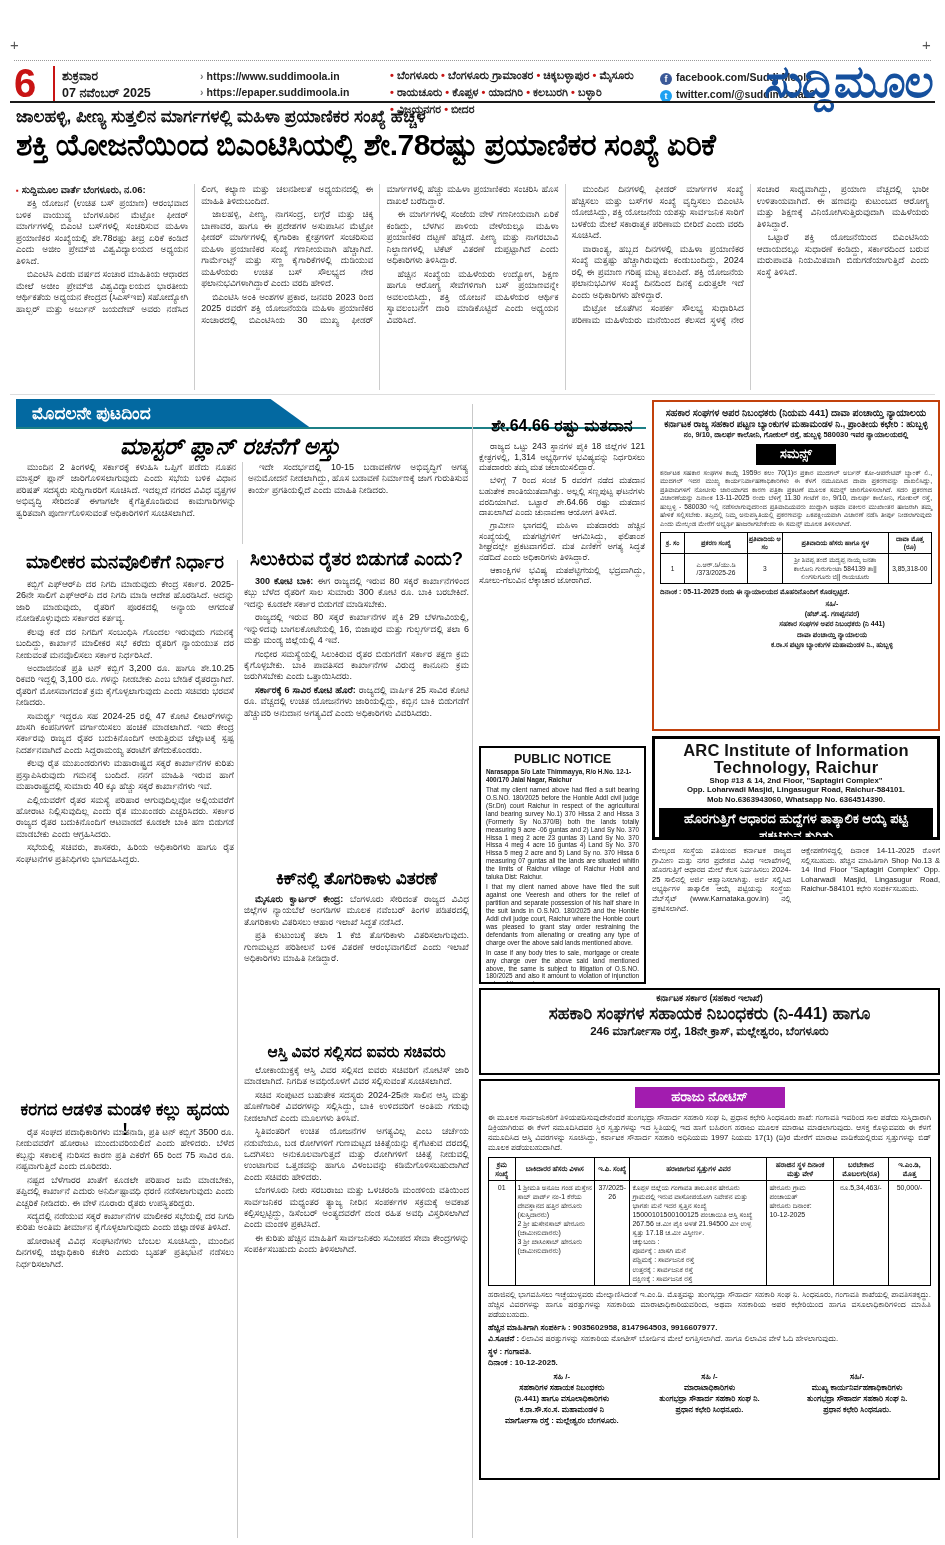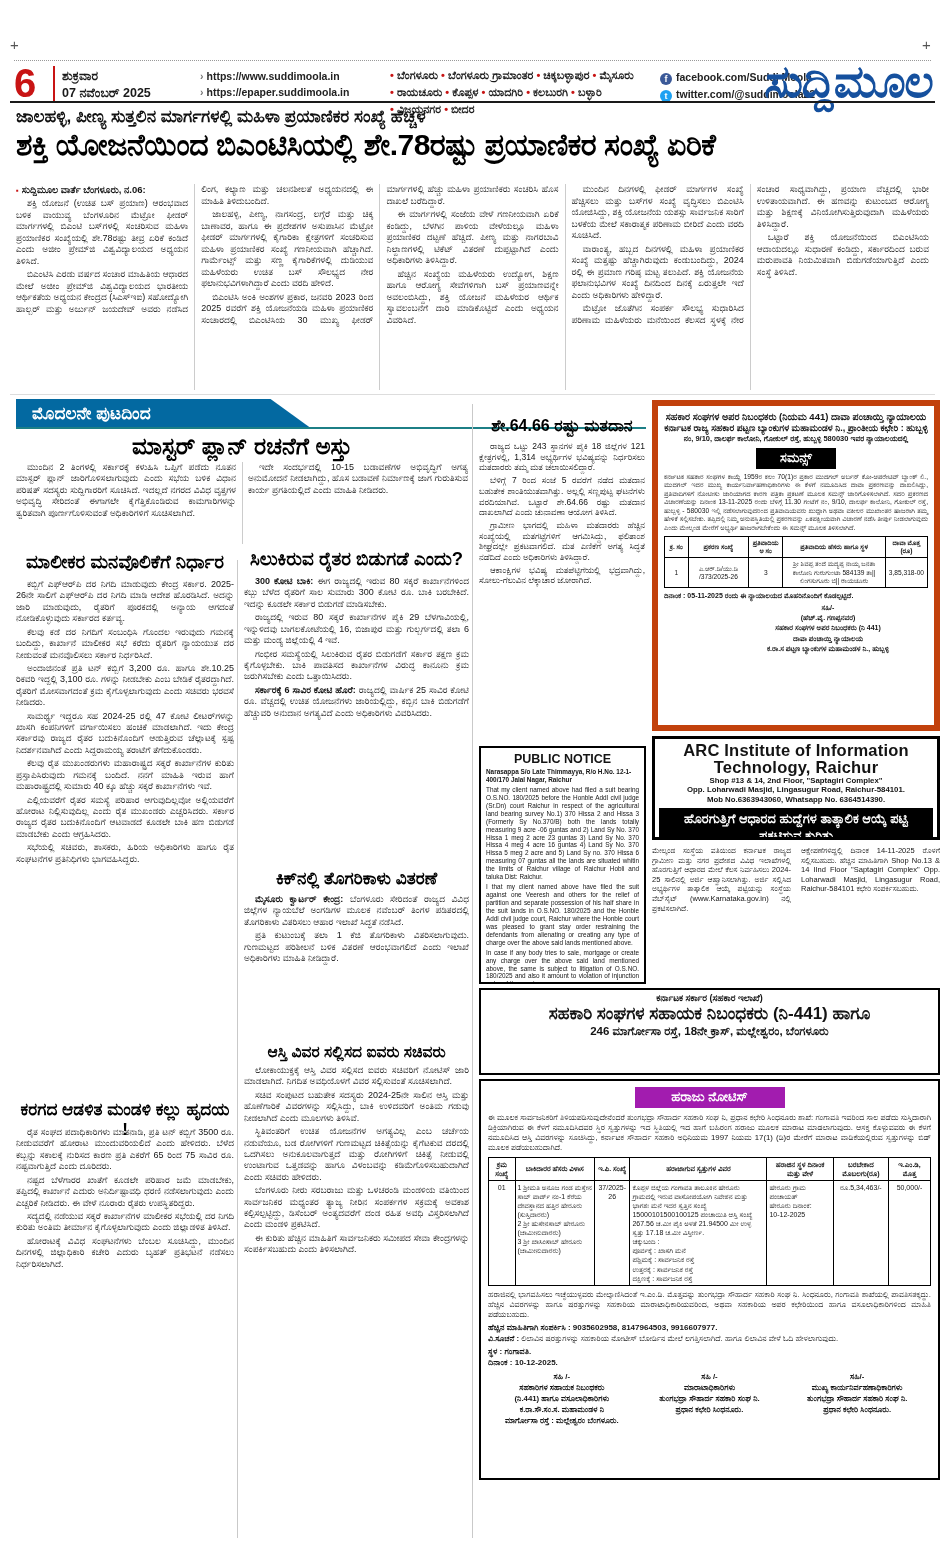--- a/index.html
+++ b/index.html
@@ -42,21 +42,21 @@
   #fp-tagline { top:427px; left:16px; width:630px; height:2px; background:#1c7f86; }
 
   .sep { background:#c9c9c9; width:1px; }
   #sep1 { top:560px; left:237px; height:978px; }
   #sep2 { top:404px; left:472px; height:1134px; }
 
   .arthead { font-weight:bold; color:#000; text-align:center; }
   .bodytxt { font-size:9px; line-height:1.27; overflow:hidden; }
   .sm { font-size:8.5px; }
 
-  #mp-head { top:433px; left:16px; width:452px; font-size:23px; }
+  #mp-head { top:433px; left:4px; width:452px; font-size:23px;font-style:italic; }
   #mp-body { top:462px; left:16px; width:452px; height:82px; column-count:2; column-gap:12px; column-rule:1px solid #ccc; }
   #a2h { top:551px; left:16px; width:218px; font-size:18.5px; }
   #a2b { top:579px; left:16px; width:218px; height:516px; }
   #a3h { top:1100px; left:16px; width:218px; font-size:17px; }
   #a3b { top:1127px; left:16px; width:218px; height:410px; }
   #a4h { top:548px; left:244px; width:225px; font-size:18.5px; }
   #a4b { top:576px; left:244px; width:225px; height:288px; }
   #a5h { top:869px; left:244px; width:225px; font-size:17px; }
   #a5b { top:894px; left:244px; width:225px; height:145px; }
   #a6h { top:1043px; left:244px; width:225px; font-size:15.5px; }
@@ -64,21 +64,21 @@
   #a7h { top:417px; left:479px; width:166px; font-size:16px; }
   #a7b { top:441px; left:479px; width:166px; height:300px; line-height:1.26; }
 
   
   #pnbox { top:746px; left:479px; width:167px; height:238px; border:2px solid #000; padding:4px 5px; overflow:hidden; }
   #pn-title { font-size:12.5px; font-weight:bold; text-align:center; margin-bottom:2px; }
   #pnbox .pn-p { font-size:6.4px; line-height:1.24; text-align:justify; margin-bottom:2px; }
   #pnbox .pn-intro { font-weight:bold; text-align:left; }
 
   
-  #smbox { top:400px; left:652px; width:288px; height:331px; border:6px solid #c2410c; padding:5px 6px; overflow:hidden; }
+  #smbox { top:400px; left:652px; width:288px; height:331px; border:2px solid #c2410c; padding:5px 6px; overflow:hidden; }
   #sm-h1 { font-size:9.5px; font-weight:bold; text-align:center; line-height:1.25; }
   #sm-h2 { font-size:9px; font-weight:bold; text-align:center; line-height:1.25; }
   #sm-h3 { font-size:7.5px; font-weight:bold; text-align:center; line-height:1.3; }
   #sm-title { width:80px; margin:4px auto; background:#000; color:#fff; font-size:13px; font-weight:bold; text-align:center; padding:2px 0 3px; }
   #sm-body { font-size:6.7px; line-height:1.26; text-align:justify; }
   #sm-tbl { width:100%; border-collapse:collapse; margin-top:4px; font-size:6.6px; }
   #sm-tbl th, #sm-tbl td { border:1px solid #000; padding:2px 1px; text-align:center; line-height:1.25; }
   #sm-tbl th { font-weight:bold; }
   #sm-date { font-size:7px; font-weight:bold; margin-top:4px; }
   #sm-sig { margin-top:3px; margin-left:auto; width:200px; text-align:center; font-size:7px; font-weight:bold; line-height:1.45; }

